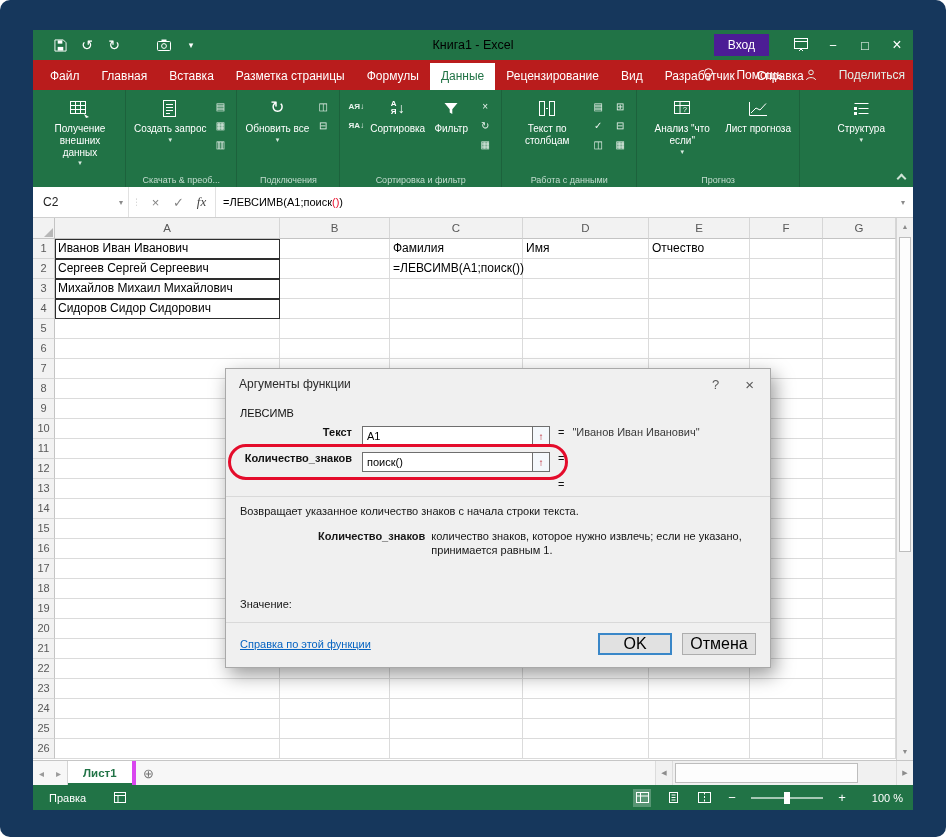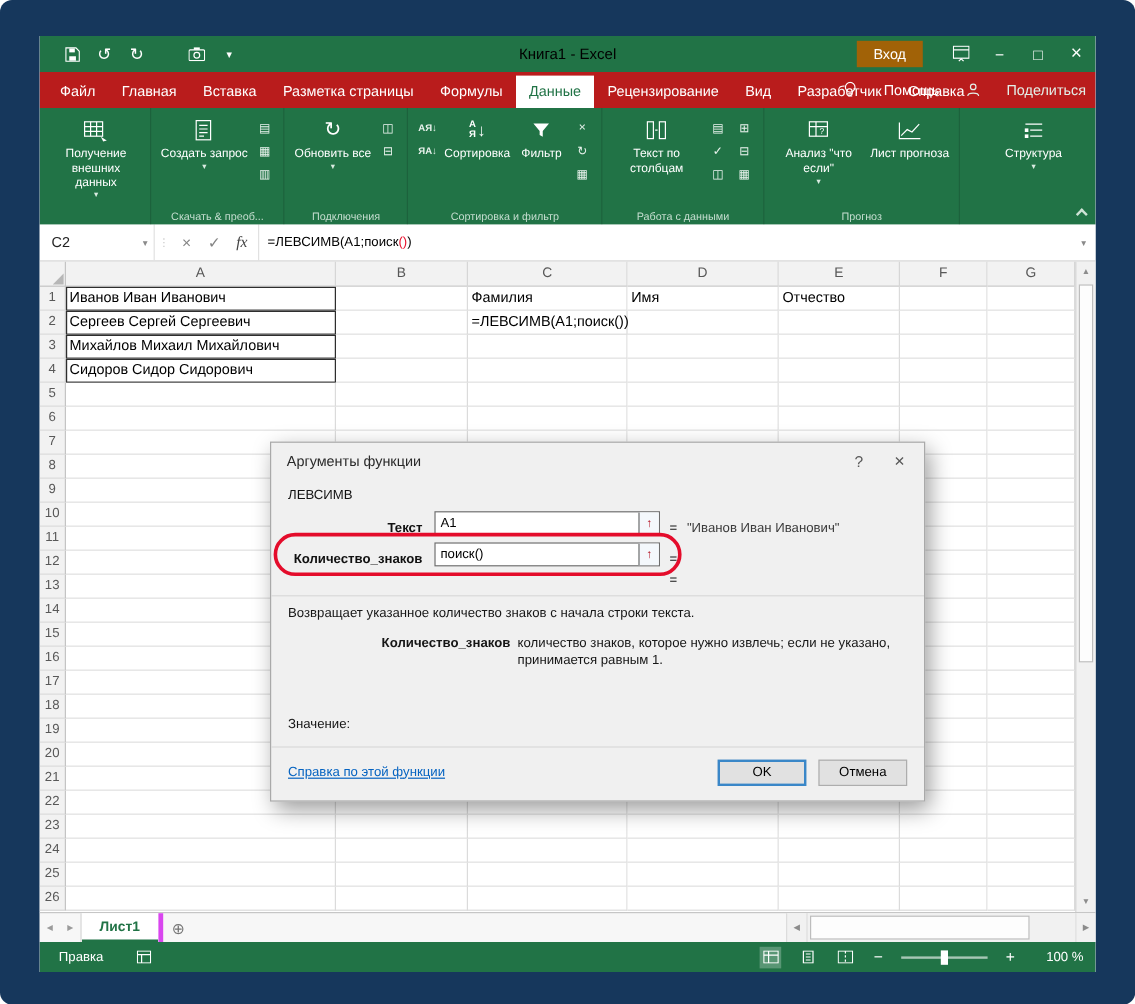--- a/index.html
+++ b/index.html
@@ -8,21 +8,21 @@
 .window{position:absolute;left:33px;top:30px;width:880px;height:780px;background:#fff;display:flex;flex-direction:column;overflow:hidden}
 
 
 .titlebar{height:30px;background:#217346;display:flex;align-items:center;color:#fff;position:relative;flex:0 0 auto}
 .qat{display:flex;align-items:center;gap:13px;margin-left:20px;z-index:2}
 .qbtn{display:flex;align-items:center;justify-content:center;min-width:14px;height:16px;font-size:14px;color:#fff;line-height:16px}
 .qbtn.sm{font-size:9px}
 .qsep{width:10px}
 .wtitle{position:absolute;left:0;right:0;text-align:center;font-size:12.5px;color:#000000}
 .wright{margin-left:auto;display:flex;align-items:center;height:100%;z-index:2}
-.signin{background:#a16207;font-size:12px;padding:4px 14px;margin-right:16px;cursor:default}
+.signin{background:#4c1d95;font-size:12px;padding:4px 14px;margin-right:16px;cursor:default}
 .wbtn{width:32px;height:100%;display:flex;align-items:center;justify-content:center;font-size:13px;color:#fff}
 .wbtn.close{font-size:16px}
 
 
 .tabsrow{height:30px;background:#b91c1c;display:flex;align-items:flex-end;color:#fff;padding-left:6px;position:relative;flex:0 0 auto}
 .tablist{display:flex;align-items:flex-end;height:100%}
 .rtab{padding:6px 11px 7px;font-size:12px;white-space:nowrap;cursor:default}
 .rtab.active{background:#fff;color:#217346}
 .tabs-right{position:absolute;right:8px;bottom:0;height:100%;display:flex;align-items:center;gap:22px}
 .helpbox,.sharebox{display:flex;align-items:center;gap:22px;font-size:12px;color:#fff}
@@ -73,37 +73,37 @@
 .vs-thumb{position:absolute;left:2px;right:2px;top:2px;height:62%;background:#fdfdfd;border:1px solid #bdbdbd}
 .vs-bottom{margin-top:auto}
 
 
 .dialog{position:absolute;left:192px;top:150px;width:546px;background:#f0f0f0;border:1px solid #a9a9a9;box-shadow:4px 7px 18px rgba(0,0,0,.4);z-index:10}
 .dlg-title{height:30px;display:flex;align-items:center;padding:0 10px 0 13px;font-size:12px;color:#2a2a2a}
 .dlg-q{margin-left:auto;color:#5a5a5a;font-size:13px;padding:0 20px;cursor:default}
 .dlg-x{color:#5a5a5a;font-size:15px;padding:0 6px;cursor:default}
 .dlg-body{position:relative;padding:8px 14px 12px}
 .fn-name{font-size:11px;line-height:13px;margin-bottom:6px;color:#111}
-.drow{display:flex;align-items:flex-end;margin-bottom:6px;height:20px}
+.drow{display:flex;align-items:flex-start;margin-bottom:6px;height:20px}
 .dlabel{flex:0 0 112px;text-align:right;font-weight:bold;font-size:11px;margin-right:10px;white-space:nowrap;color:#111}
 .dctrl{position:relative;flex:0 0 188px;height:20px}
 .dctrl input{width:100%;height:100%;border:1px solid #6e6e6e;font-size:11px;padding:0 21px 0 4px;font-family:inherit;background:#fff;color:#000}
 .rangebtn{position:absolute;top:1px;right:1px;bottom:1px;width:17px;border:none;border-left:1px solid #6e6e6e;background:#f4f8fc;color:#b30e1e;font-size:10px;display:flex;align-items:center;justify-content:center;font-weight:bold}
 .deq{margin:0 8px;font-size:11px;color:#111}
 .dres{font-size:11px;color:#3a3a3a;white-space:nowrap}
 .standalone-eq{margin:2px 0 6px 318px;font-size:11px;color:#111}
 .dsep{border-top:1px solid #d9d9d9;margin:2px -14px 8px}
 .ddesc{font-size:11px;color:#161616;margin-bottom:12px}
 .dparam{display:flex;font-size:11px;margin-bottom:4px;padding-left:78px;color:#161616;line-height:1.3}
 .dparam b{margin-right:6px;white-space:nowrap}
 .dvalue{font-size:11px;margin-top:40px;color:#161616}
 .dfooter{display:flex;align-items:center;border-top:1px solid #d9d9d9;margin:12px -14px 0;padding:10px 14px 0}
 .dlink{color:#0563c1;text-decoration:underline;font-size:11px;cursor:pointer}
 .dbtns{margin-left:auto;display:flex;gap:10px}
-.dbtn{width:74px;height:22px;font-size:11px;background:#e1e1e1;border:1px solid #adadad;font-family:inherit;cursor:default}
+.dbtn{width:74px;height:22px;font-size:16px;background:#e1e1e1;border:1px solid #adadad;font-family:inherit;cursor:default}
 .dbtn.primary{border:2px solid #3a87c8}
 .oval{position:absolute;left:2px;top:45px;width:340px;height:36px;border:3px solid #e40c2b;border-radius:18px;pointer-events:none;z-index:6}
 
 
 .sheetbar{height:25px;background:#f7f7f7;border-top:1px solid #c6c6c6;display:flex;align-items:stretch;flex:0 0 auto}
 .tabnavbtn{width:17px;display:flex;align-items:center;justify-content:center;color:#9b9b9b;font-size:10px}
 .sheettab{background:#fff;color:#217346;font-weight:bold;font-size:11.5px;padding:0 15px;display:flex;align-items:center;border-left:1px solid #d4d4d4;border-right:4px solid #d946ef;box-shadow:inset 0 -2px 0 #217346}
 .newsheet{width:26px;display:flex;align-items:center;justify-content:center;color:#767676;font-size:13px}
 .hscroll{margin-left:auto;width:258px;display:flex;align-items:stretch}
 .hs-arrow{width:17px;display:flex;align-items:center;justify-content:center;font-size:7px;color:#8c8c8c;background:#f1f1f1;border-left:1px solid #dcdcdc}

